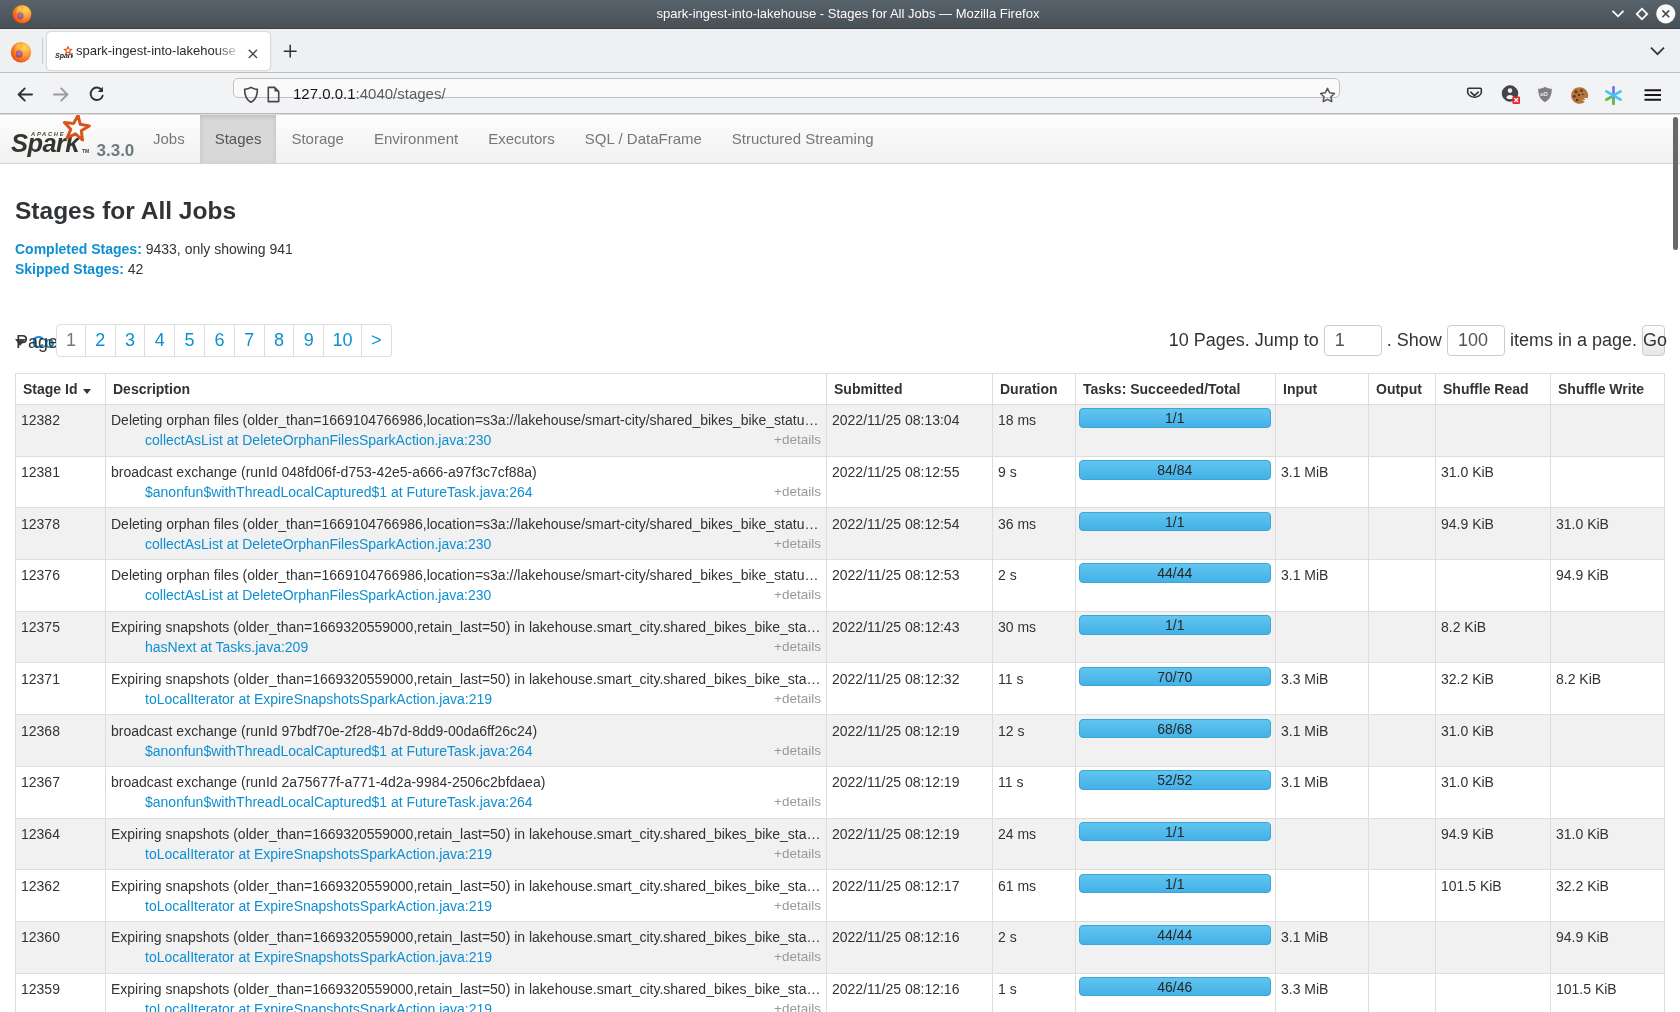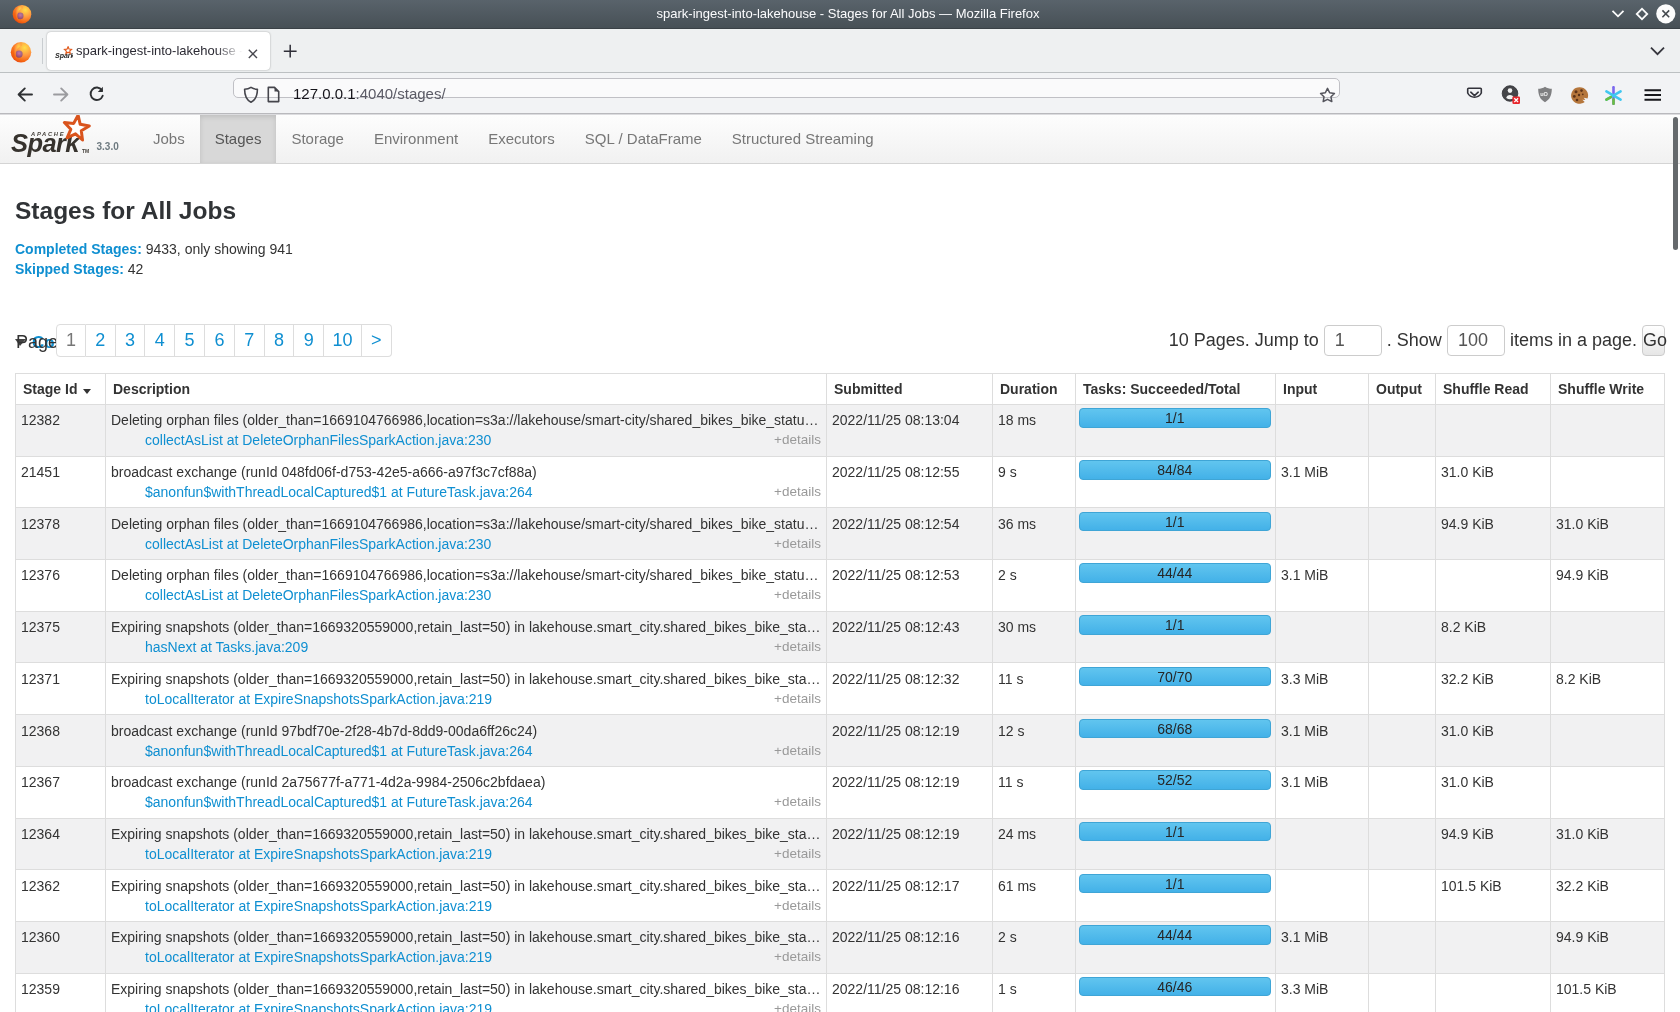--- a/index.html
+++ b/index.html
@@ -32,21 +32,21 @@
 #urltext .dim { color:#5b5b66; }
 
 
 #navbar { position:absolute; left:0; top:114px; width:1680px; height:50px;
   background:linear-gradient(#fdfdfd,#f1f1f1); border-bottom:1px solid #d4d4d4; border-top:1px solid #dcdcdf; }
 #nav ul { list-style:none; position:absolute; left:138px; top:0; height:49px; display:flex; }
 #nav li a { display:block; padding:0 15px; line-height:48px; font-size:15px; color:#777; text-decoration:none; }
 #nav li.active a { background:#d8d8d8; color:#555; box-shadow:inset 0 2px 5px rgba(0,0,0,0.12); }
 #appname { position:absolute; right:13px; top:0; line-height:48px; font-size:15px; color:#999; }
 #appname b { color:#555; font-weight:bold; }
-#sparkver { position:absolute; left:96.5px; top:140.5px; font-size:10px; font-weight:bold; color:#6e7a80; }
+#sparkver { position:absolute; left:96.5px; top:140.5px; font-size:17px; font-weight:bold; color:#6e7a80; }
 
 
 #h3 { position:absolute; left:15px; top:197px; font-size:24.5px; font-weight:bold; color:#303336; letter-spacing:0px; }
 #summary { position:absolute; left:15px; top:238.5px; font-size:14px; color:#333; line-height:20px; }
 #summary a { color:#0f8fd1; font-weight:bold; text-decoration:none; }
 #collhead { position:absolute; left:15px; top:291.8px; font-size:17px; font-weight:bold; color:#0f8fd1;margin-top:41px; }
 #collhead .arr { display:inline-block; width:0; height:0; border-left:5.5px solid transparent;
   border-right:6px solid transparent; border-top:7.2px solid #444; margin-right:6px; vertical-align:middle; margin-bottom:2px; }
 
 
@@ -300,21 +300,21 @@
         <td>18 ms</td>
 <td class="tcell">
           <div class="bar">1/1</div>
         </td>
 <td></td>
         <td></td>
         <td></td>
         <td></td>
       </tr>
 <tr>
-        <td class="sid">21451</td>
+        <td class="sid">12381</td>
 <td>
           <div class="desc1">broadcast exchange (runId 048fd06f-d753-42e5-a666-a97f3c7cf88a)</div>
           <div class="desc2"><a>$anonfun$withThreadLocalCaptured$1 at FutureTask.java:264</a><span class="det">+details</span></div>
         </td>
 <td>2022/11/25 08:12:55</td>
         <td>9 s</td>
 <td class="tcell">
           <div class="bar">84/84</div>
         </td>
 <td>3.1 MiB</td>

